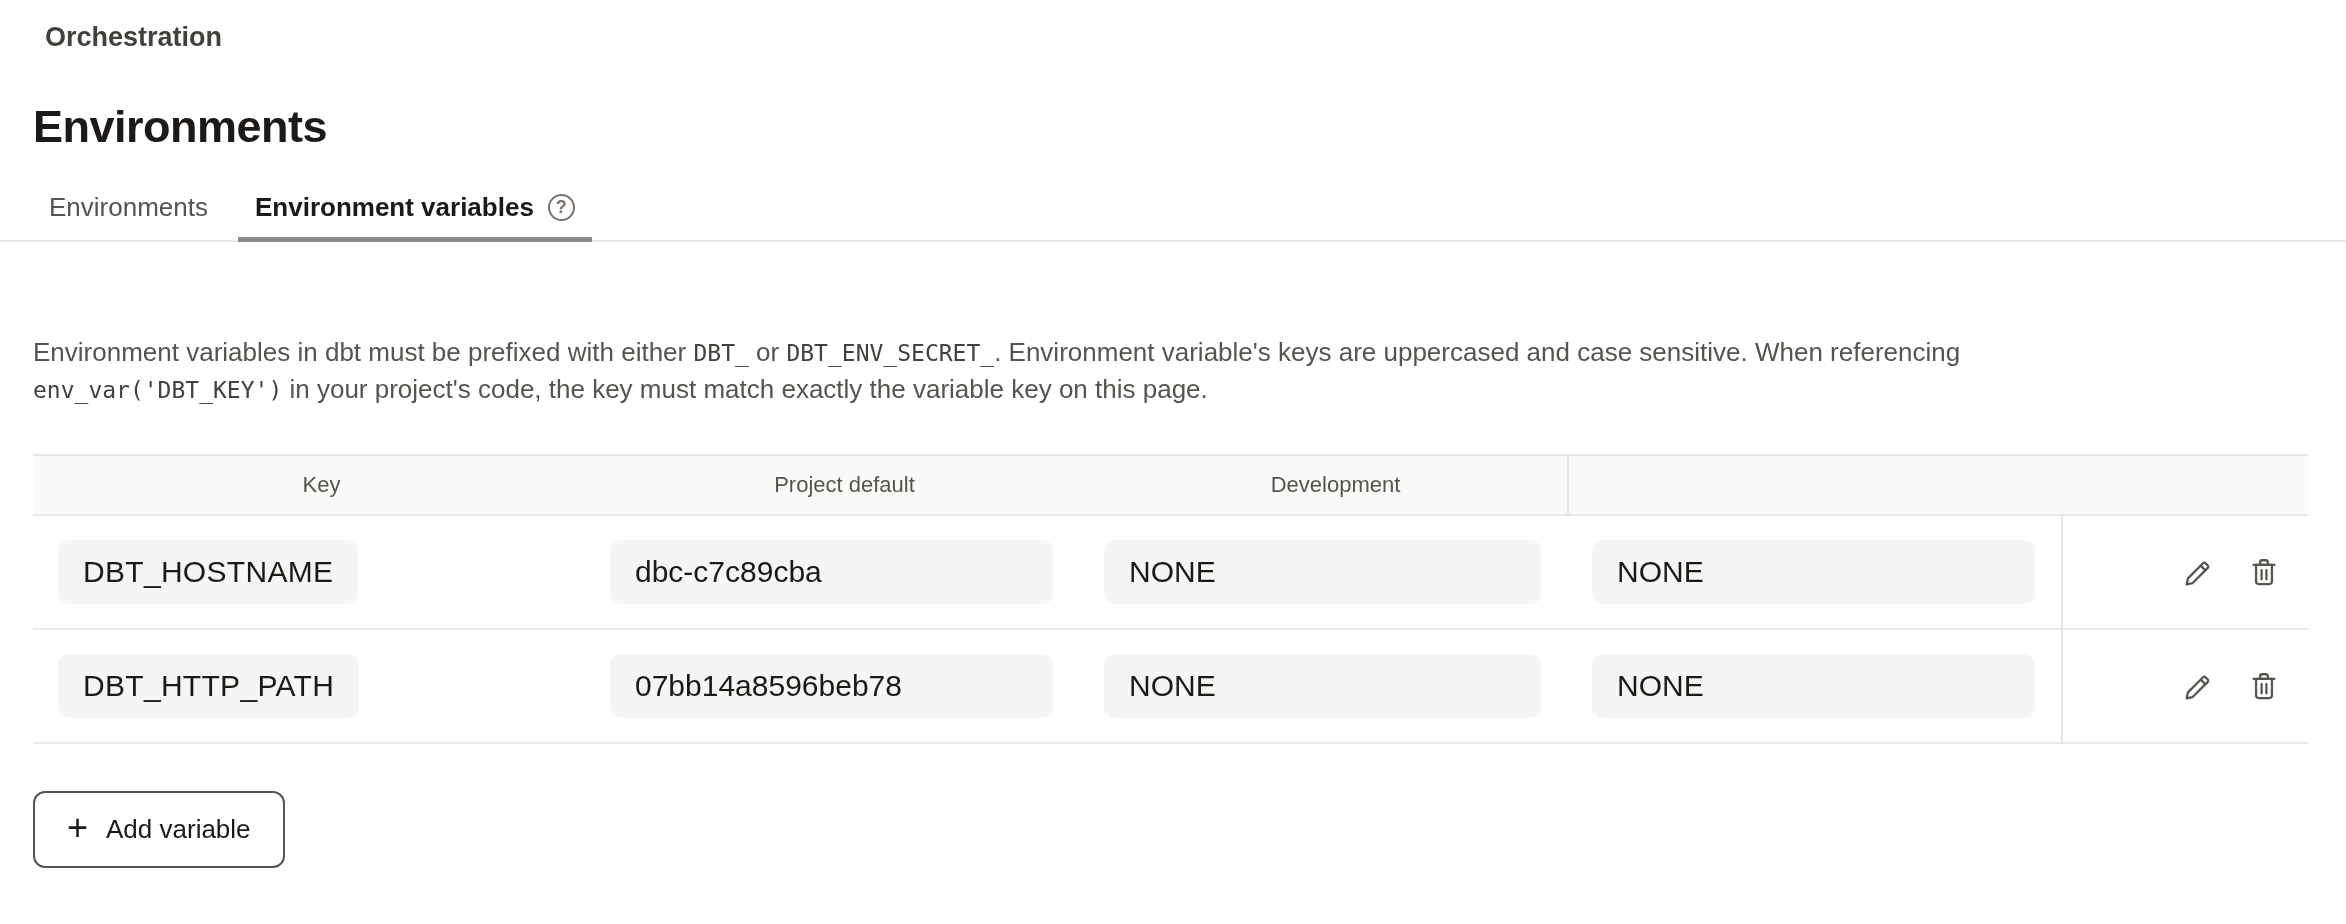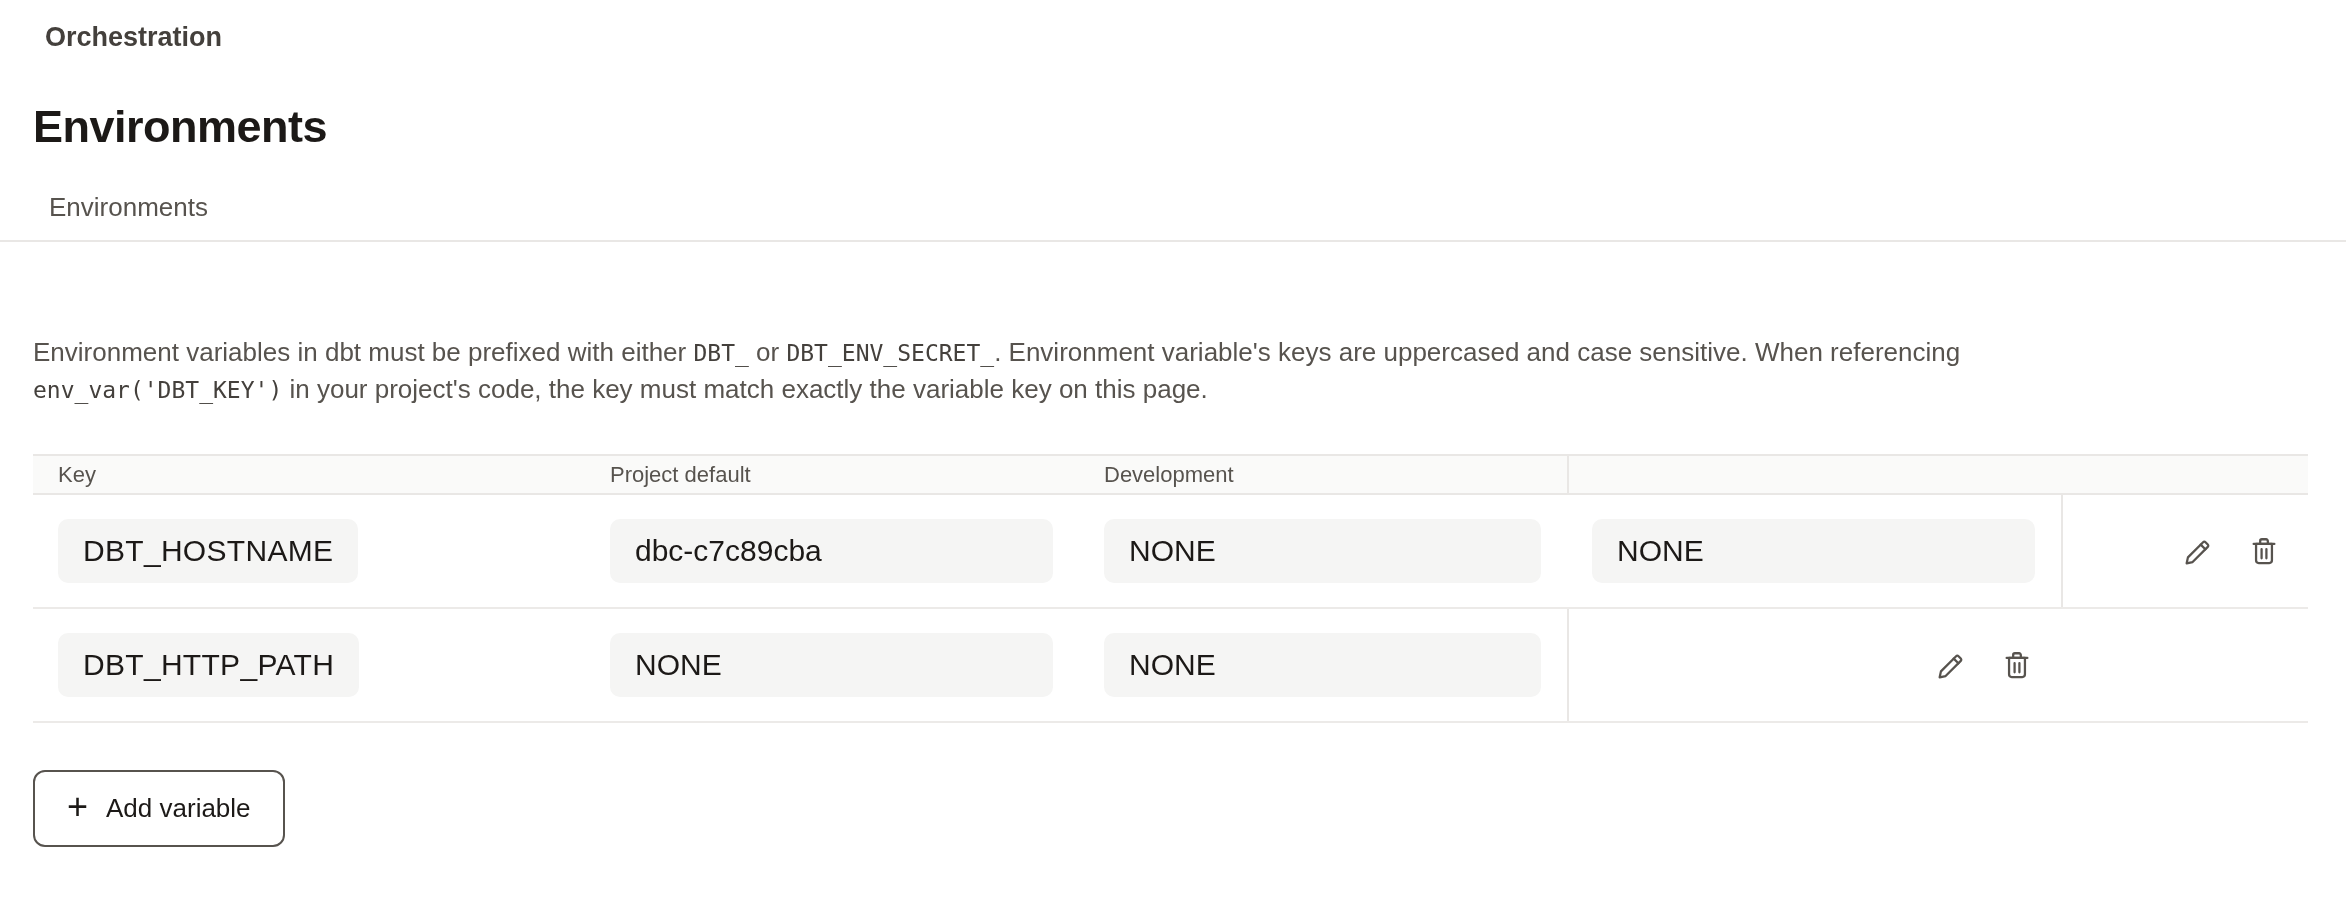--- a/index.html
+++ b/index.html
@@ -19,21 +19,21 @@
   .help-badge { width:27px; height:27px; border:2px solid #79716C; border-radius:50%; color:#79716C;
                 font-size:18px; font-weight:600; display:inline-flex; align-items:center; justify-content:center;
                 margin-left:14px; flex:none; cursor:pointer; }
 
   .desc { margin:92px 0 0 33px; max-width:2060px; font-size:26px; line-height:36px; color:#57534E; }
   .desc code { font-family:"DejaVu Sans Mono", monospace; font-size:23px; color:#44403C; }
 
   .env-table { margin:46px 0 0 33px; width:2275px; }
   .thead, .tr { display:grid; grid-template-columns:552px 494px 488px 494px 247px; }
   .thead { background:#FAFAF9; border-top:2px solid #E9E7E5; border-bottom:2px solid #E9E7E5;
-           height:41px; align-items:center; }
+           height:62px; align-items:center;text-align:center; }
   .th { padding-left:25px; font-size:22px; font-weight:500; color:#57534E; }
   .th.actions, .td.actions { border-left:2px solid #E9E7E5; height:100%; }
   .tr { height:114px; align-items:center; border-bottom:2px solid #ECEAE8; }
   .td { padding-left:25px; height:100%; display:flex; align-items:center; }
   .chip { background:#F5F5F4; border-radius:10px; height:64px; display:inline-flex; align-items:center;
           padding:0 25px; font-size:30px; color:#1C1917; white-space:nowrap; }
   .chip.key { font-weight:500; letter-spacing:0.3px; }
   .chip.value { width:calc(100% - 26px); font-weight:400; }
   .td.actions { justify-content:flex-end; padding-right:27px; gap:32px; }
   .icon-btn { width:34px; height:34px; cursor:pointer; display:inline-flex; flex:none; background:none; border:none; padding:0; }
@@ -50,20 +50,24 @@
 
 
 
 <div class="breadcrumb">Orchestration</div>
 
 <h1 class="page-title">Environments</h1>
 
 <div class="tabs">
   <div class="tab">
     <span>Environments</span>
+  </div>
+  <div class="tab active">
+    <span>Environment variables</span>
+    <span class="help-badge">?</span>
   </div>
 </div>
 
 <p class="desc"><span>Environment variables in dbt must be prefixed with either </span><code>DBT_</code><span> or </span><code>DBT_ENV_SECRET_</code><span>. Environment variable's keys are uppercased and case sensitive. When referencing </span><code>env_var('DBT_KEY')</code><span> in your project's code, the key must match exactly the variable key on this page.</span></p>
 
 <div class="env-table">
   <div class="thead">
     <div class="th">Key</div>
     <div class="th">Project default</div>
     <div class="th">Development</div>
@@ -99,20 +103,23 @@
         </svg>
       </button>
     </div>
   </div>
 
   <div class="tr">
     <div class="td">
       <span class="chip key">DBT_HTTP_PATH</span>
     </div>
     <div class="td">
+      <span class="chip value">07bb14a8596beb78</span>
+    </div>
+    <div class="td">
       <span class="chip value">NONE</span>
     </div>
     <div class="td">
       <span class="chip value">NONE</span>
     </div>
     <div class="td actions">
       <button class="icon-btn">
         <svg viewBox="0 0 24 24">
           <path d="M4 20.7l.9-4.2L15.6 5.8a1.2 1.2 0 0 1 1.7 0l1.6 1.6a1.2 1.2 0 0 1 0 1.7L8.2 19.8l-4.2.9z"></path>
           <path d="M13.9 7.5l3.3 3.3"></path>

